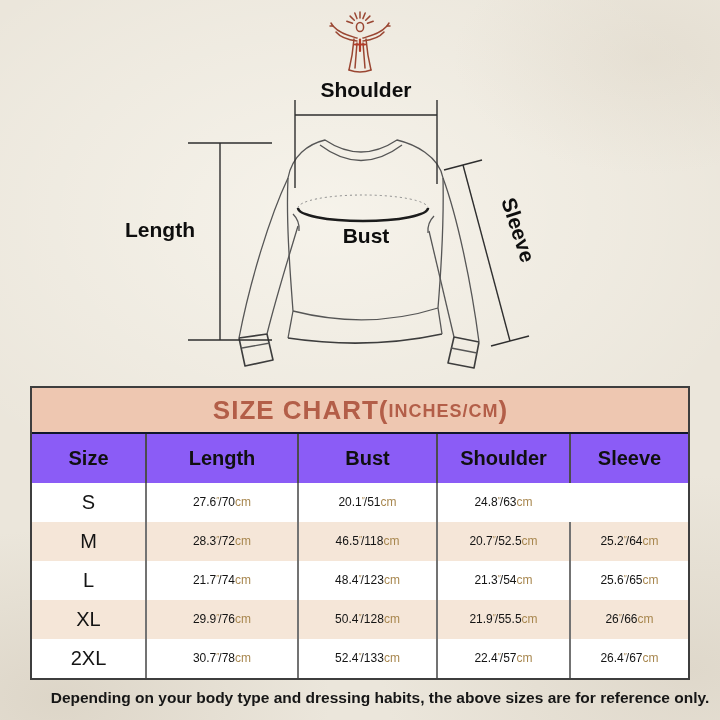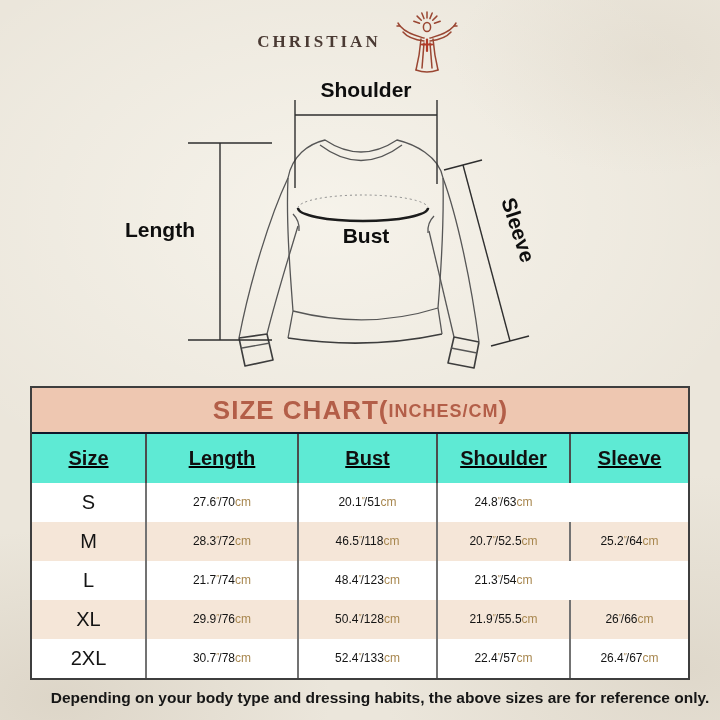--- a/index.html
+++ b/index.html
@@ -50,21 +50,21 @@
     height:44px;background:#eec7b1;border-bottom:2px solid #0f172a;
     display:flex;align-items:center;justify-content:center;
     color:#b35e48;font-weight:700;
   }
   .banner .t-main{font-size:26px;letter-spacing:1px;}
   .banner .t-sub{font-size:18px;letter-spacing:1px;padding-top:3px;}
   .banner .t-end{font-size:26px;}
   .grid-row{
     display:grid;grid-template-columns:113px 152px 139px 133px 119px;
   }
-  .hdr-row{background:#5eead4;height:49px;text-decoration:underline;}
+  .hdr-row{background:#8b5cf6;height:49px;}
   .th{
     display:flex;align-items:center;justify-content:center;
     font-weight:700;font-size:20px;color:#101010;
     border-left:2px solid #4c4c4c;
   }
   .th:first-child{border-left:none;}
   .tr{height:39px;background:#ffffff;}
   .tr.stripe{background:#f5e6d8;}
   .td{
     display:flex;align-items:center;justify-content:center;
@@ -78,21 +78,20 @@
   .footer{
     margin-top:9px;text-align:center;font-size:15.5px;font-weight:600;color:#161616;padding-left:40px;
   }
 </style>
 </head>
 <body>
 
 <div class="page">
 
   <div class="logo-row">
-    <span class="logo-text">CHRISTIAN</span>
     <span class="logo-figure">
       <svg width="72" height="64" viewBox="0 0 72 64" fill="none">
         <g stroke="#9a4632" stroke-width="1.5" stroke-linecap="round">
 
           <path d="M28.5 13.3 L22.8 11.2"></path>
             <path d="M30.3 10.3 L26.1 6.1"></path>
           <path d="M33 8.6 L30.8 3"></path>
             <path d="M36 8 L36 2"></path>
           <path d="M38.9 8.6 L41.2 3"></path>
             <path d="M41.7 10.3 L45.9 6.1"></path>
@@ -218,20 +217,23 @@
           <div class="td">L</div>
           <div class="td">
             <span><span>21.7</span><span class="unit q">″</span><span>/74</span><span class="unit">cm</span></span>
           </div>
           <div class="td">
             <span><span>48.4</span><span class="unit q">″</span><span>/123</span><span class="unit">cm</span></span>
           </div>
           <div class="td">
             <span><span>21.3</span><span class="unit q">″</span><span>/54</span><span class="unit">cm</span></span>
           </div>
+          <div class="td">
+            <span><span>25.6</span><span class="unit q">″</span><span>/65</span><span class="unit">cm</span></span>
+          </div>
         </div>
         <div class="grid-row tr stripe">
           <div class="td">XL</div>
           <div class="td">
             <span><span>29.9</span><span class="unit q">″</span><span>/76</span><span class="unit">cm</span></span>
           </div>
           <div class="td">
             <span><span>50.4</span><span class="unit q">″</span><span>/128</span><span class="unit">cm</span></span>
           </div>
           <div class="td">

